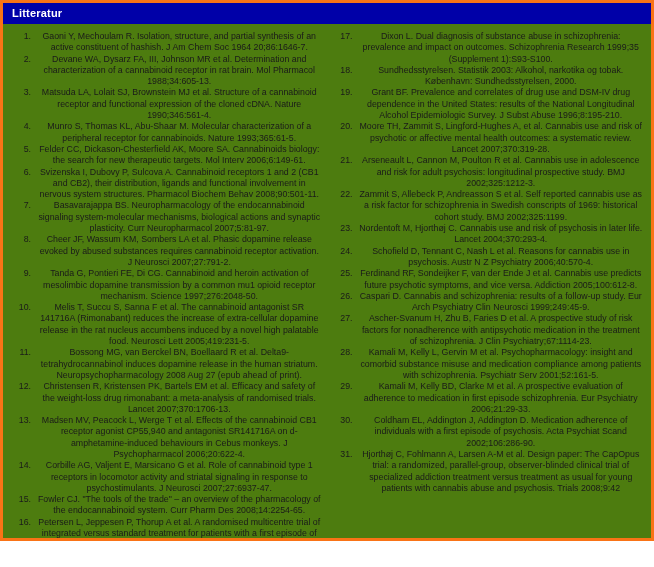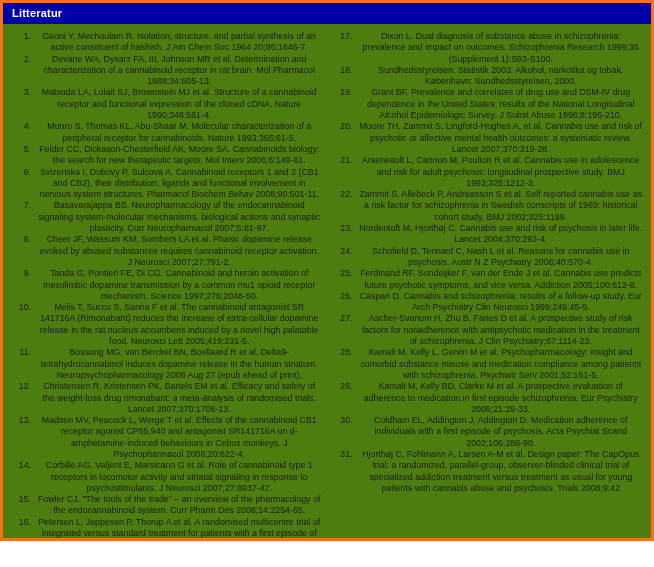--- a/index.html
+++ b/index.html
@@ -102,21 +102,21 @@
         <li>Petersen L, Jeppesen P, Thorup A et al. A randomised multicentre trial of integrated versus standard treatment for patients with a first episode of psychotic illness. BMJ 2005;331:602.</li>
 
         <li>Dixon L. Dual diagnosis of substance abuse in schizophrenia: prevalence and impact on outcomes. Schizophrenia Research 1999;35 (Supplement 1):S93-S100.</li>
 
         <li>Sundhedsstyrelsen. Statistik 2003: Alkohol, narkotika og tobak. København: Sundhedsstyrelsen, 2000.</li>
 
         <li>Grant BF. Prevalence and correlates of drug use and DSM-IV drug dependence in the United States: results of the National Longitudinal Alcohol Epidemiologic Survey. J Subst Abuse 1996;8:195-210.</li>
 
         <li>Moore TH, Zammit S, Lingford-Hughes A, et al. Cannabis use and risk of psychotic or affective mental health outcomes: a systematic review. Lancet 2007;370:319-28.</li>
 
-        <li>Arseneault L, Cannon M, Poulton R et al. Cannabis use in adolescence and risk for adult psychosis: longitudinal prospective study. BMJ 1993;325:1212-3.</li>
+        <li>Arseneault L, Cannon M, Poulton R et al. Cannabis use in adolescence and risk for adult psychosis: longitudinal prospective study. BMJ 2002;325:1212-3.</li>
 
         <li>Zammit S, Allebeck P, Andreasson S et al. Self reported cannabis use as a risk factor for schizophrenia in Swedish conscripts of 1969: historical cohort study. BMJ 2002;325:1199.</li>
 
         <li>Nordentoft M, Hjorthøj C. Cannabis use and risk of psychosis in later life. Lancet 2004;370:293-4.</li>
 
         <li>Schofield D, Tennant C, Nash L et al. Reasons for cannabis use in psychosis. Austr N Z Psychiatry 2006;40:570-4.</li>
 
         <li>Ferdinand RF, Sondeijker F, van der Ende J et al. Cannabis use predicts future psychotic symptoms, and vice versa. Addiction 2005;100:612-8.</li>
 
         <li>Caspari D. Cannabis and schizophrenia: results of a follow-up study. Eur Arch Psychiatry Clin Neurosci 1999;249:45-9.</li>

